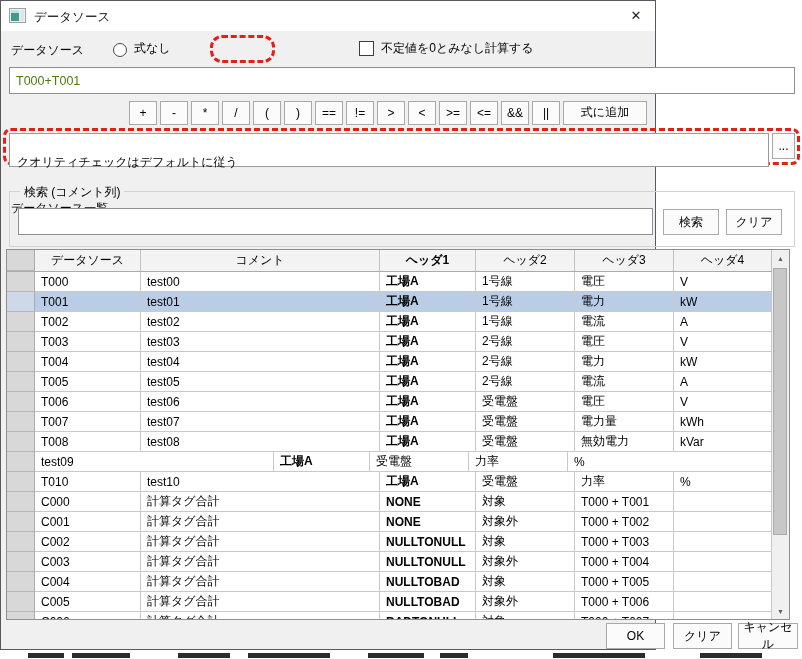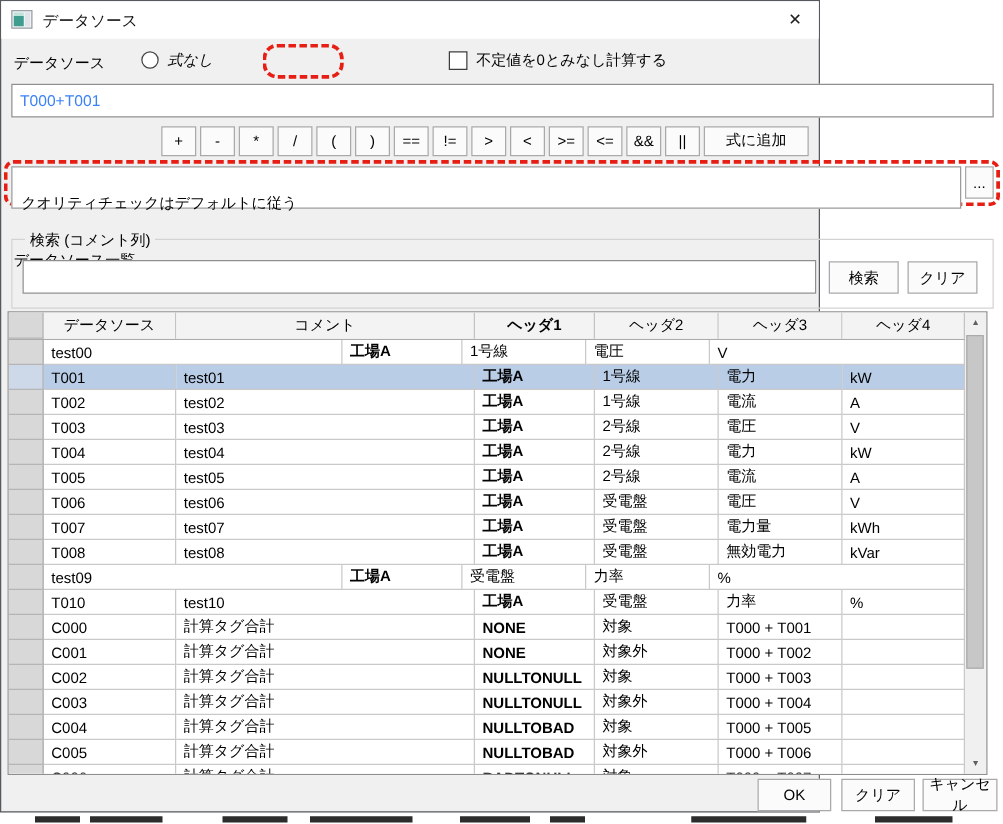--- a/index.html
+++ b/index.html
@@ -16,31 +16,31 @@
               border:1px solid #9aa0a6; background:#eef1f3; }
   .app-icon .pane { position:absolute; left:1px; top:1px; width:8px; height:11px;
               background:linear-gradient(#bfe3d9 0 3px, #3f9d8f 3px); }
   .app-icon .pane2 { position:absolute; left:10px; top:1px; width:4px; height:11px; background:#dfe4e8; }
   .win-title { position:absolute; left:33px; top:8px; font-size:12.5px; color:#111; }
   .close-btn { position:absolute; right:9px; top:5px; width:20px; height:20px; text-align:center;
                line-height:20px; font-size:13px; color:#222; cursor:default; }
 
   
   .lbl { position:absolute; color:#000; }
-  .radio-wrap { position:absolute; display:flex; align-items:center; gap:7px; height:18px;font-style:italic; }
+  .radio-wrap { position:absolute; display:flex; align-items:flex-end; gap:7px; height:18px; }
   .radio { width:14px; height:14px; border:1px solid #454545; border-radius:50%; background:#fff; position:relative; flex:0 0 auto; }
   .radio.checked::after { content:""; position:absolute; left:3px; top:3px; width:6px; height:6px;
                           border-radius:50%; background:#111; }
   .checkbox-wrap { position:absolute; display:flex; align-items:center; gap:7px; height:18px; }
   .checkbox { width:15px; height:15px; border:1px solid #3c3c3c; background:#fff; flex:0 0 auto; }
   .red-dash { position:absolute; border:3px dashed #e61e14; border-radius:12px; }
 
   
   .text-input { position:absolute; background:#fff; border:1px solid #8f8f8f; font-size:12.5px;
-                padding:0 6px; font-family:"Liberation Sans","DejaVu Sans",sans-serif; color:#3b82f6; }
+                padding:0 6px; font-family:"Liberation Sans","DejaVu Sans",sans-serif; color:#4d7c0f; }
 
   
   .op-row { position:absolute; left:8px; right:8px; top:99px; height:25px;
             display:flex; justify-content:flex-end; align-items:center; gap:3px; }
   .op-buttons { display:flex; gap:3px; }
   .btn { background:#fbfbfb; border:1px solid #a9a9a9; font-size:12px; color:#000;
          display:inline-flex; align-items:center; justify-content:center;
          font-family:"Liberation Sans","DejaVu Sans",sans-serif; }
   .op-btn { width:28px; height:24px; }
   .add-btn { width:84px; height:24px; }
@@ -169,20 +169,21 @@
         <div class="th c1">データソース</div>
             <div class="th c2">コメント</div>
             <div class="th c3">ヘッダ1</div>
             <div class="th c4">ヘッダ2</div>
             <div class="th c5">ヘッダ3</div>
             <div class="th c6">ヘッダ4</div>
           </div>
         <div>
             <div class="tr">
               <div class="td c0"></div>
+              <div class="td c1">T000</div>
               <div class="td c2">test00</div>
               <div class="td c3">工場A</div>
               <div class="td c4">1号線</div>
               <div class="td c5">電圧</div>
               <div class="td c6">V</div>
             </div>
             <div class="tr selected">
               <div class="td c0"></div>
               <div class="td c1">T001</div>
               <div class="td c2">test01</div>

